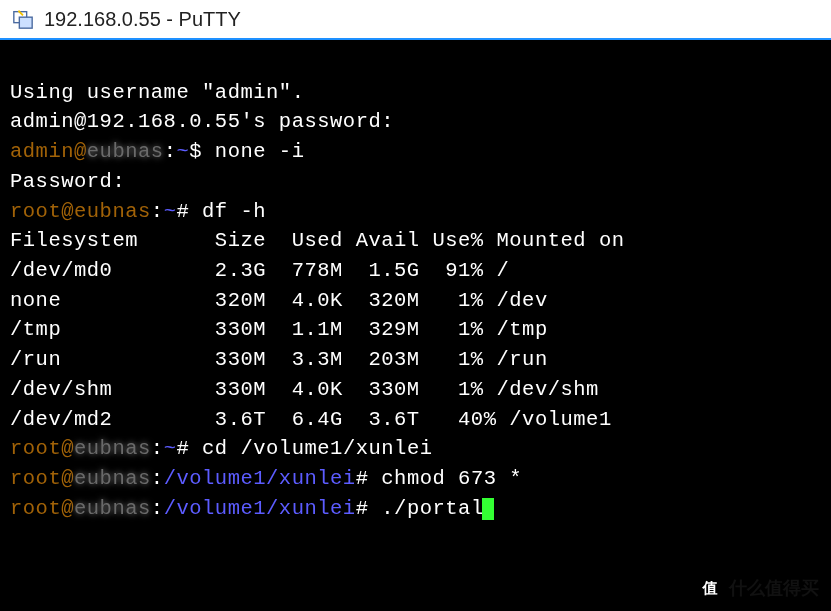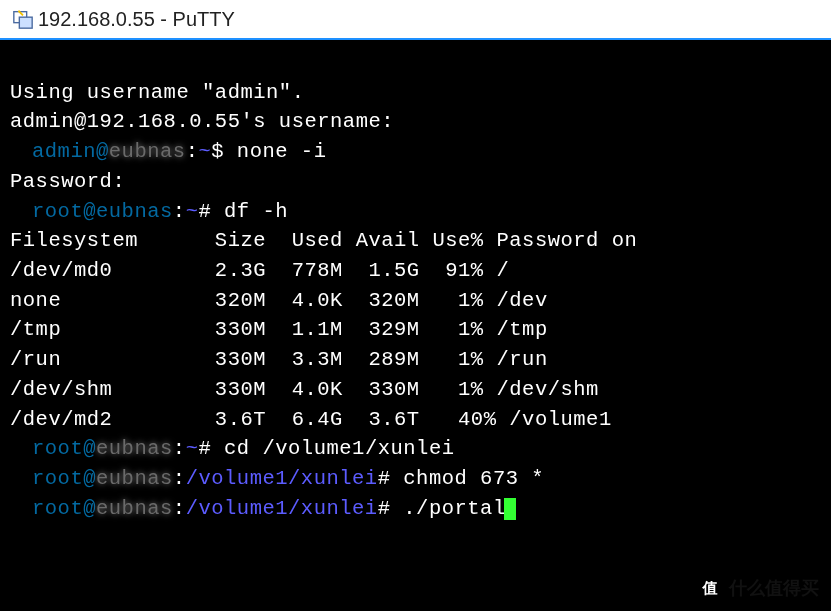--- a/index.html
+++ b/index.html
@@ -10,21 +10,21 @@
       font-family: "Courier New", monospace;
       position: relative;
     }
     .title-bar {
       height: 40px;
       background: #fff;
       border-bottom: 2px solid #1e90ff;
       display: flex;
       align-items: center;
       padding-left: 12px;
-      gap: 4px;
+      gap: 10px;
     }
     .title-icon {
       width: 22px;
       height: 22px;
     }
     .title-text {
       font-family: Arial, sans-serif;
       font-size: 20px;
       color: #222;
     }
@@ -34,21 +34,21 @@
       height: calc(100% - 40px);
       padding: 8px 10px;
       font-family: "Courier New", monospace;
       font-size: 20.5px;
       line-height: 1.45;
       color: #fff;
       white-space: pre;
       letter-spacing: 0.5px;
       position: relative;
     }
-    .user { color: #0369a1; margin-left: 22px; }
+    .user { color: #a16207; }
     .white { color: #ffffff; }
     .path { color: #5c5cff; }
     .blurred {
       color: #6a6a6a;
       text-shadow: 0 0 6px #888;
       margin-top: 14px;
     }
     .cursor {
       display: inline-block;
       width: 12px;
@@ -92,29 +92,29 @@
   <svg class="title-icon" viewBox="0 0 24 24">
     <rect x="2" y="4" width="14" height="12" fill="#fff" stroke="#4a6aa0" stroke-width="1.5"></rect>
     <rect x="8" y="10" width="14" height="12" fill="#cce0ff" stroke="#4a6aa0" stroke-width="1.5"></rect>
     <path d="M7 3 L12 8" stroke="#f0c000" stroke-width="2"></path>
   </svg>
   <span class="title-text">192.168.0.55 - PuTTY</span>
 </div>
 
 <div class="terminal">
 <span class="white">Using username "admin".</span>
-<span class="white"><span>admin@192.168.0.55</span><span>'s username:</span></span>
+<span class="white"><span>admin@192.168.0.55</span><span>'s password:</span></span>
 <span><span class="user">admin@</span><span class="blurred">eubnas</span><span class="white">:</span><span class="path">~</span><span class="white">$ </span><span class="white">none -i</span></span>
 <span class="white">Password:</span>
 <span><span class="user">root@eubnas</span><span class="white">:</span><span class="path">~</span><span class="white"># </span><span class="white">df -h</span></span>
-<span class="white">Filesystem      Size  Used Avail Use% Password on</span>
+<span class="white">Filesystem      Size  Used Avail Use% Mounted on</span>
 <span class="white">/dev/md0        2.3G  778M  1.5G  91% /</span>
 <span class="white">none            320M  4.0K  320M   1% /dev</span>
 <span class="white">/tmp            330M  1.1M  329M   1% /tmp</span>
-<span class="white">/run            330M  3.3M  289M   1% /run</span>
+<span class="white">/run            330M  3.3M  203M   1% /run</span>
 <span class="white">/dev/shm        330M  4.0K  330M   1% /dev/shm</span>
 <span class="white">/dev/md2        3.6T  6.4G  3.6T   40% /volume1</span>
 <span><span class="user">root@</span><span class="blurred">eubnas</span><span class="white">:</span><span class="path">~</span><span class="white"># </span><span class="white">cd /volume1/xunlei</span></span>
 <span><span class="user">root@</span><span class="blurred">eubnas</span><span class="white">:</span><span class="path">/volume1/xunlei</span><span class="white"># </span><span class="white">chmod 673 *</span></span>
 <span><span class="user">root@</span><span class="blurred">eubnas</span><span class="white">:</span><span class="path">/volume1/xunlei</span><span class="white"># </span><span class="white">./portal</span><span class="cursor"></span></span>
 </div>
 
 <div class="watermark">
   <div class="wm-circle">值</div>
   <div class="wm-text">什么值得买</div>

